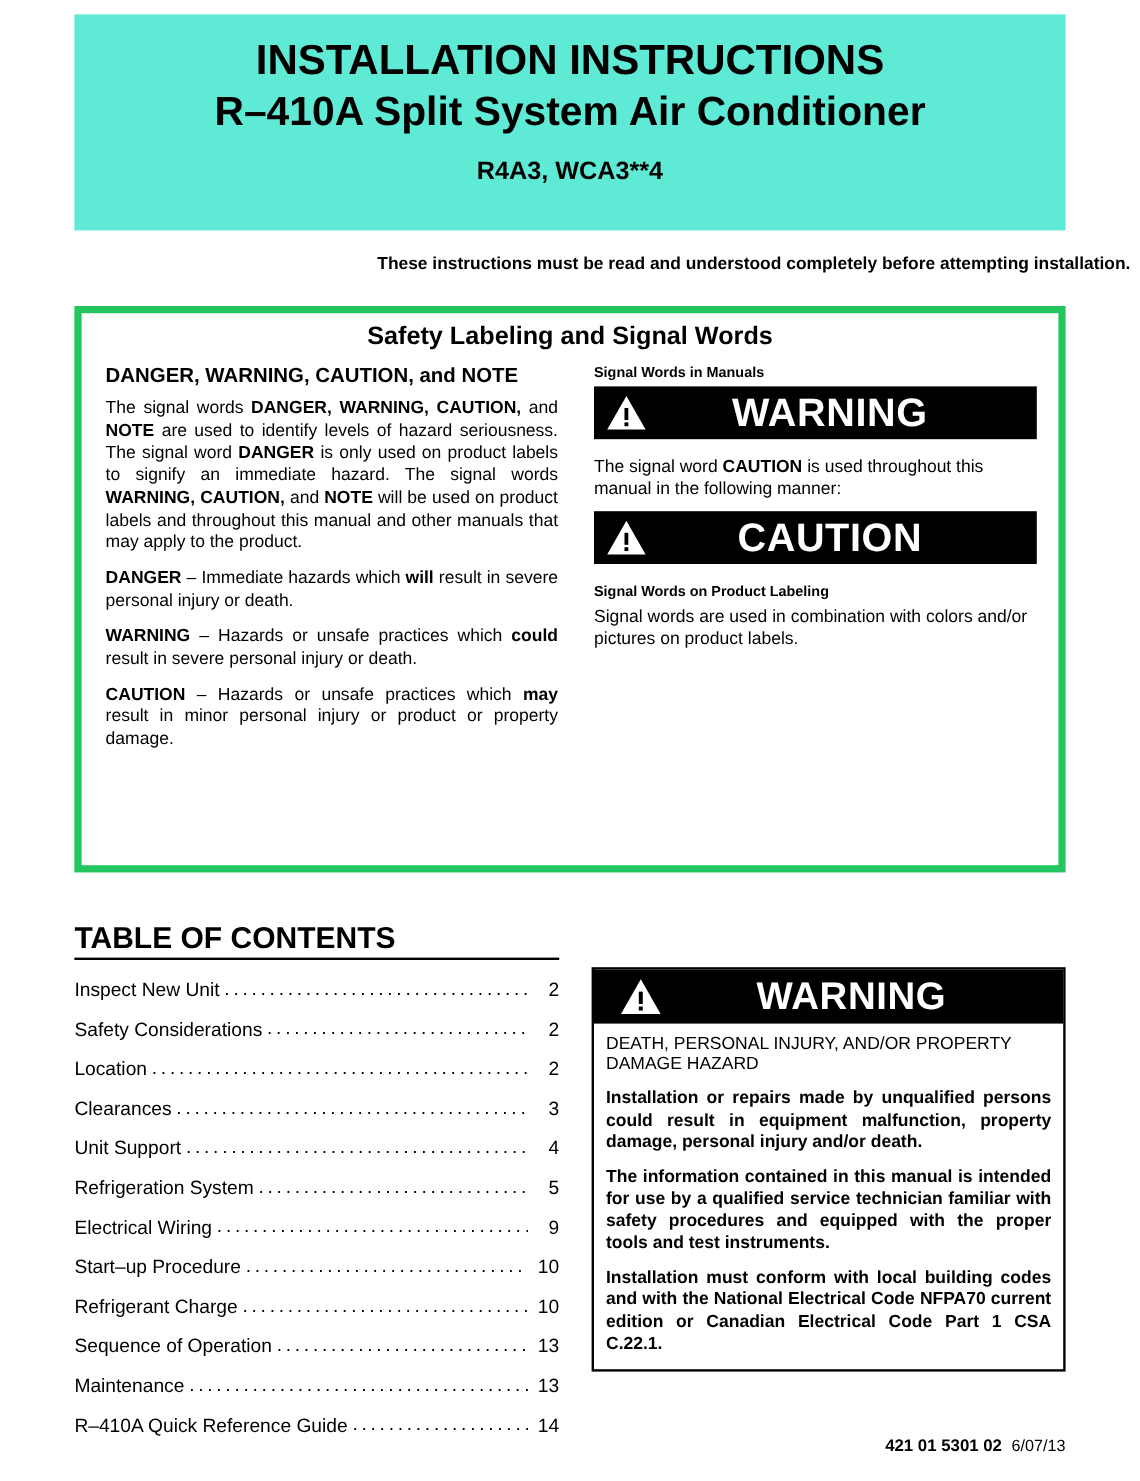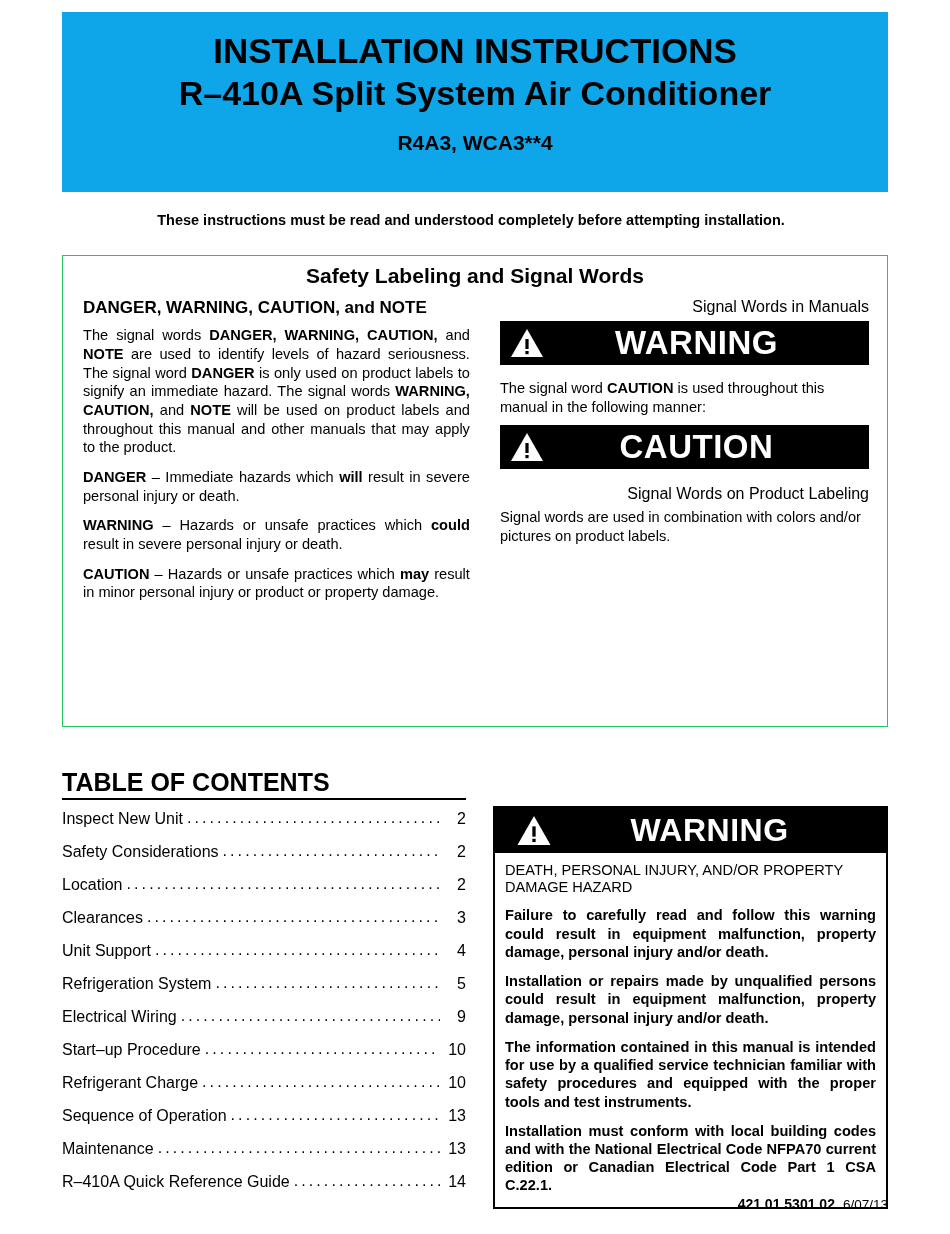--- a/index.html
+++ b/index.html
@@ -16,21 +16,21 @@
     overflow: hidden;
   }
 
   
   .header-band {
     position: absolute;
     left: 62px;
     top: 12px;
     width: 826px;
     height: 180px;
-    background: #0ea5e9;
+    background: #5eead4;
     display: flex;
     flex-direction: column;
     align-items: center;
     justify-content: flex-start;
     padding-top: 18px;
     box-sizing: border-box;
   }
   .title-line1 {
     font-size: 35px;
     font-weight: bold;
@@ -50,33 +50,33 @@
     text-align: center;
     margin-top: 16px;
   }
 
   
   .read-line {
     position: absolute;
     left: 0;
     top: 212px;
     width: 942px;
-    text-align: center;
+    text-align: right;
     font-size: 14.5px;
     font-weight: bold;
   }
 
   
   .safety-box {
     position: absolute;
     left: 62px;
     top: 255px;
     width: 826px;
     height: 472px;
-    border: 1px solid #22c55e;
+    border: 6px solid #22c55e;
     box-sizing: border-box;
     background: #fff;
   }
   .safety-box-title {
     text-align: center;
     font-size: 21px;
     font-weight: bold;
     margin-top: 8px;
   }
   .safety-cols {
@@ -88,24 +88,23 @@
   .safety-col-left { width: 390px; }
   .safety-col-right { width: 372px; }
 
   .sub-head {
     font-size: 17px;
     font-weight: bold;
     line-height: 1.2;
     margin: 0 0 8px 0;
   }
   .sub-head-sm {
-    font-size: 16px;
-    font-weight: normal;
+    font-size: 12px;
+    font-weight: bold;
     margin: 0 0 5px 0;
-    text-align: right;
   }
   p.body {
     font-size: 14.6px;
     line-height: 1.28;
     text-align: justify;
     margin: 0 0 11px 0;
   }
   p.body.last { margin-bottom: 0; }
   p.body-left {
     font-size: 14.6px;
@@ -157,21 +156,21 @@
     background: #000;
   }
   .toc-list {
     position: absolute;
     left: 62px;
     top: 802px;
     width: 404px;
   }
   .toc-row {
     display: flex;
-    align-items: center;
+    align-items: flex-end;
     font-size: 16px;
     height: 33px;
     overflow: hidden;
   }
   .toc-label { white-space: nowrap; }
   .toc-dots {
     flex: 1;
     margin: 0 4px;
     overflow: hidden;
     white-space: nowrap;
@@ -376,21 +375,20 @@
       <svg width="36" height="31" viewBox="0 0 34 30" aria-hidden="true">
         <polygon points="17,1 33,29 1,29" fill="#ffffff"></polygon>
         <rect x="15.4" y="11" width="3.2" height="10" fill="#000000"></rect>
         <rect x="15.4" y="23" width="3.2" height="3.2" fill="#000000"></rect>
       </svg>
     </span>
     <span class="word">WARNING</span>
   </div>
   <div class="warn-body">
     <p class="warn-hazard">DEATH, PERSONAL INJURY, AND/OR PROPERTY DAMAGE HAZARD</p>
-    <p class="warn-para">Failure to carefully read and follow this warning could result in equipment malfunction, property damage, personal  injury and/or death.</p>
     <p class="warn-para">Installation  or repairs made by unqualified persons could result in equipment malfunction, property damage, personal  injury and/or death.</p>
     <p class="warn-para">The information contained in this manual is intended for use by a qualified service technician familiar with safety procedures and equipped with the proper  tools and test  instruments.</p>
     <p class="warn-para last">Installation must conform with local building codes and with the National Electrical Code NFPA70 current edition or Canadian Electrical Code Part 1 CSA C.22.1.</p>
   </div>
 </div>
 
 <div class="footer">
   <span class="pn">421 01 5301 02</span><span class="date">6/07/13</span>
 </div>
 

